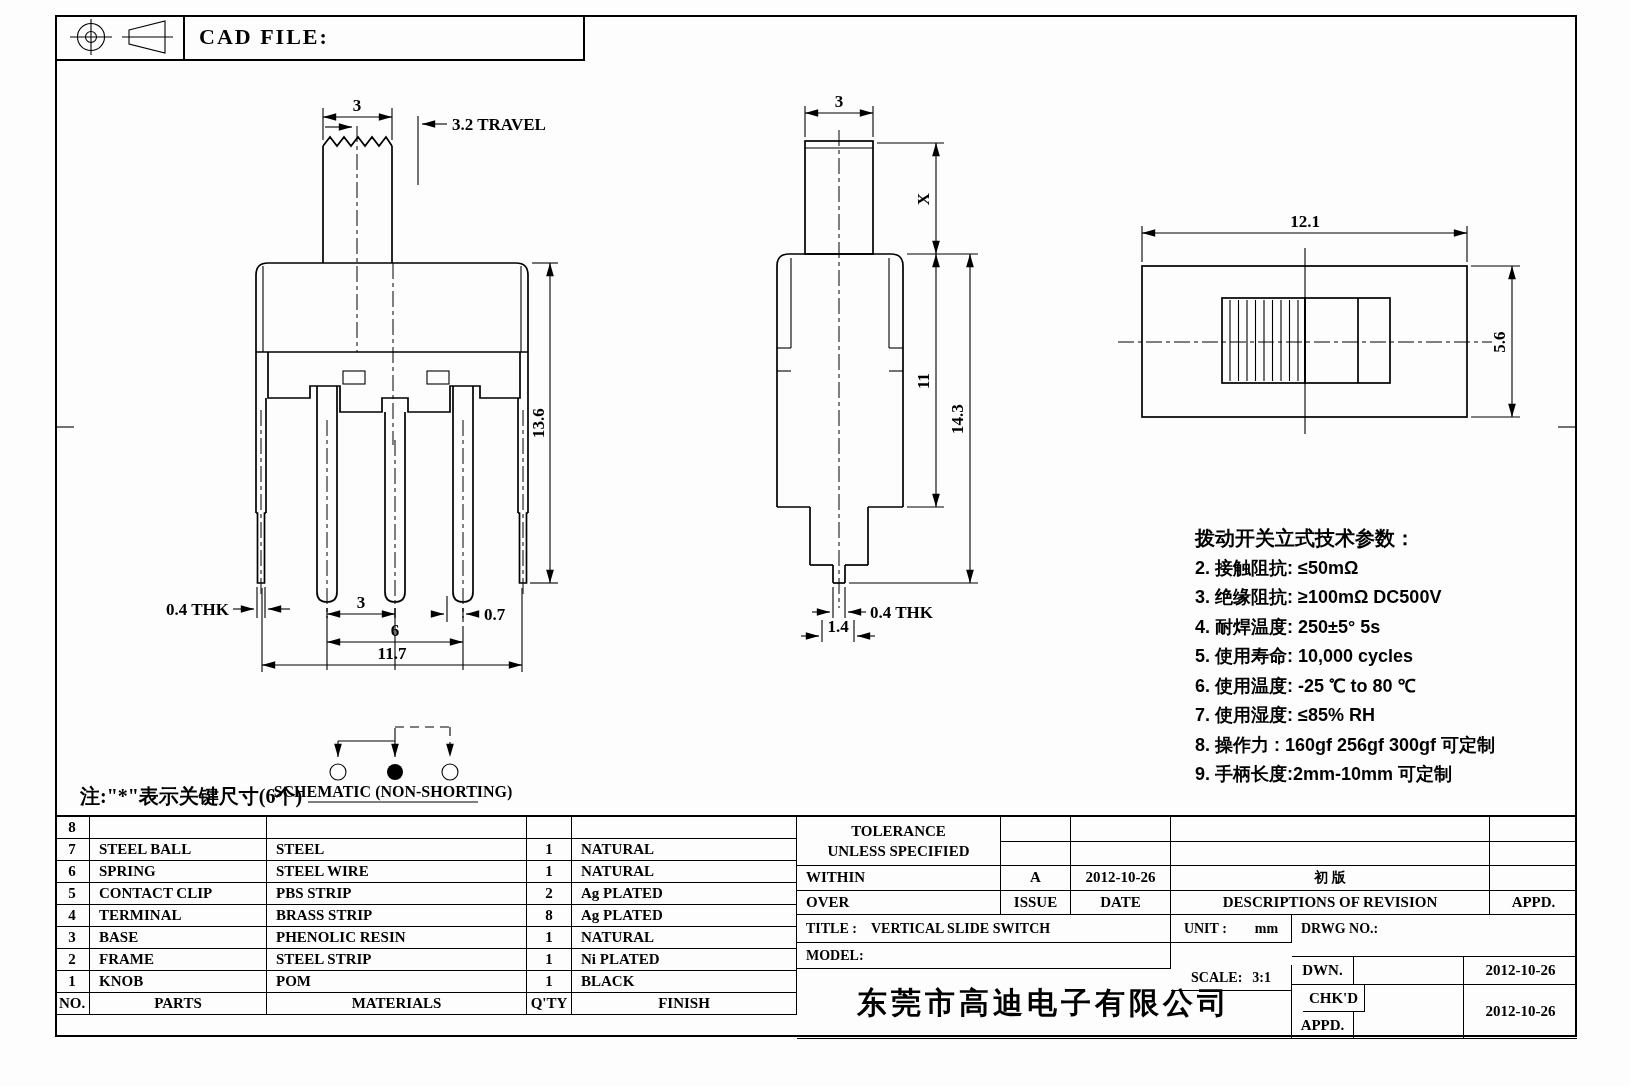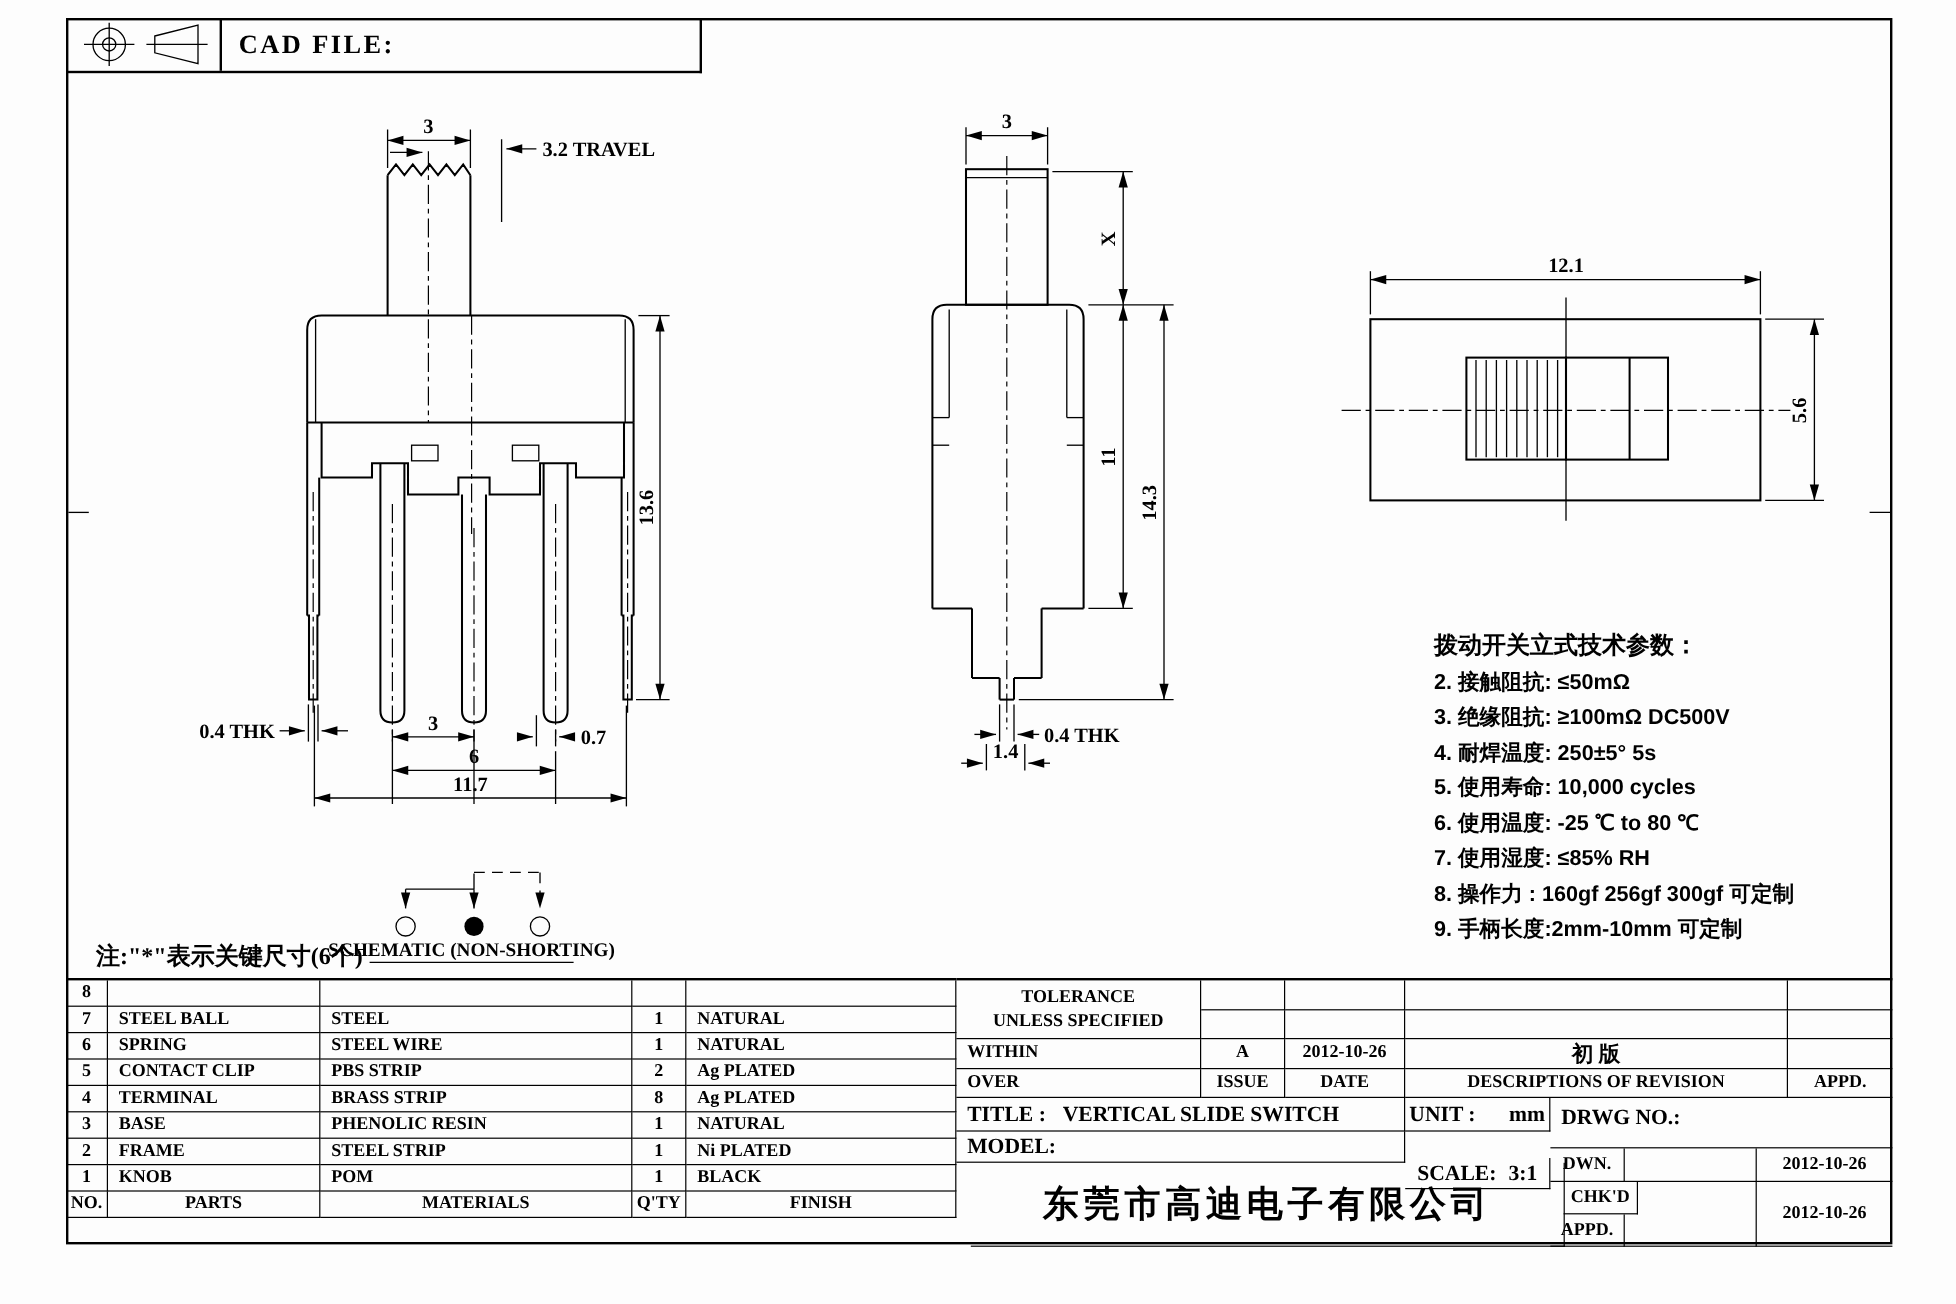--- a/index.html
+++ b/index.html
@@ -36,21 +36,21 @@
   .lft{justify-content:flex-start;padding-left:9px;}
   #parts{position:absolute;left:55px;top:815px;width:742px;height:222px;
          border-top:2.2px solid #000;box-sizing:border-box;
          display:grid;grid-template-columns:35px 177px 260px 45px 225px;grid-template-rows:repeat(10,1fr);}
   #parts div{box-sizing:border-box;border-right:1.8px solid #000;border-bottom:1.8px solid #000;
              display:flex;align-items:center;justify-content:center;
              font:bold 15px "Liberation Serif",serif;white-space:nowrap;overflow:hidden;}
   #parts div.lft{justify-content:flex-start;padding-left:9px;}
   #tblock{position:absolute;left:797px;top:815px;width:780px;height:222px;
           border-top:2.2px solid #000;box-sizing:border-box;}
-  .big{font-size:18px;}
+  .big{font-size:14px;}
   #company{font-size:30px;letter-spacing:4px;}
 </style>
 </head>
 <body>
 
 <div id="canvas">
 
   <div id="frame"></div>
 
   <div id="hdrbox">
@@ -358,21 +358,21 @@
     </div>
     <div class="cell big" style="left:374px;top:98px;width:121px;height:28px;gap:28px;">
       <span>UNIT :</span>
       <span>mm</span>
     </div>
     <div class="cell lft big" style="left:0;top:126px;width:374px;height:26px;">MODEL:</div>
     <div class="cell big" style="left:374px;top:126px;width:121px;height:26px;gap:10px;margin-top:22px;">
       <span>SCALE:</span>
       <span>3:1</span>
     </div>
-    <div class="cell" id="company" style="left:12px;top:152px;width:495px;height:70px;">东莞市高迪电子有限公司</div>
+    <div class="cell" id="company" style="left:0;top:152px;width:495px;height:70px;">东莞市高迪电子有限公司</div>
 
     <div class="cell lft big" style="left:495px;top:98px;width:285px;height:42px;border-right:none;align-items:flex-start;padding-top:6px;">DRWG  NO.:</div>
     <div class="cell" style="left:495px;top:140px;width:62px;height:28px;">DWN.</div>
     <div class="cell" style="left:557px;top:140px;width:110px;height:28px;"></div>
     <div class="cell" style="left:667px;top:140px;width:113px;height:28px;border-right:none;">2012-10-26</div>
     <div class="cell" style="left:495px;top:168px;width:62px;height:27px;margin-left:11px;">CHK'D</div>
     <div class="cell" style="left:495px;top:195px;width:62px;height:27px;">APPD.</div>
     <div class="cell" style="left:557px;top:168px;width:110px;height:54px;"></div>
     <div class="cell" style="left:667px;top:168px;width:113px;height:54px;border-right:none;">2012-10-26</div>
   </div>

